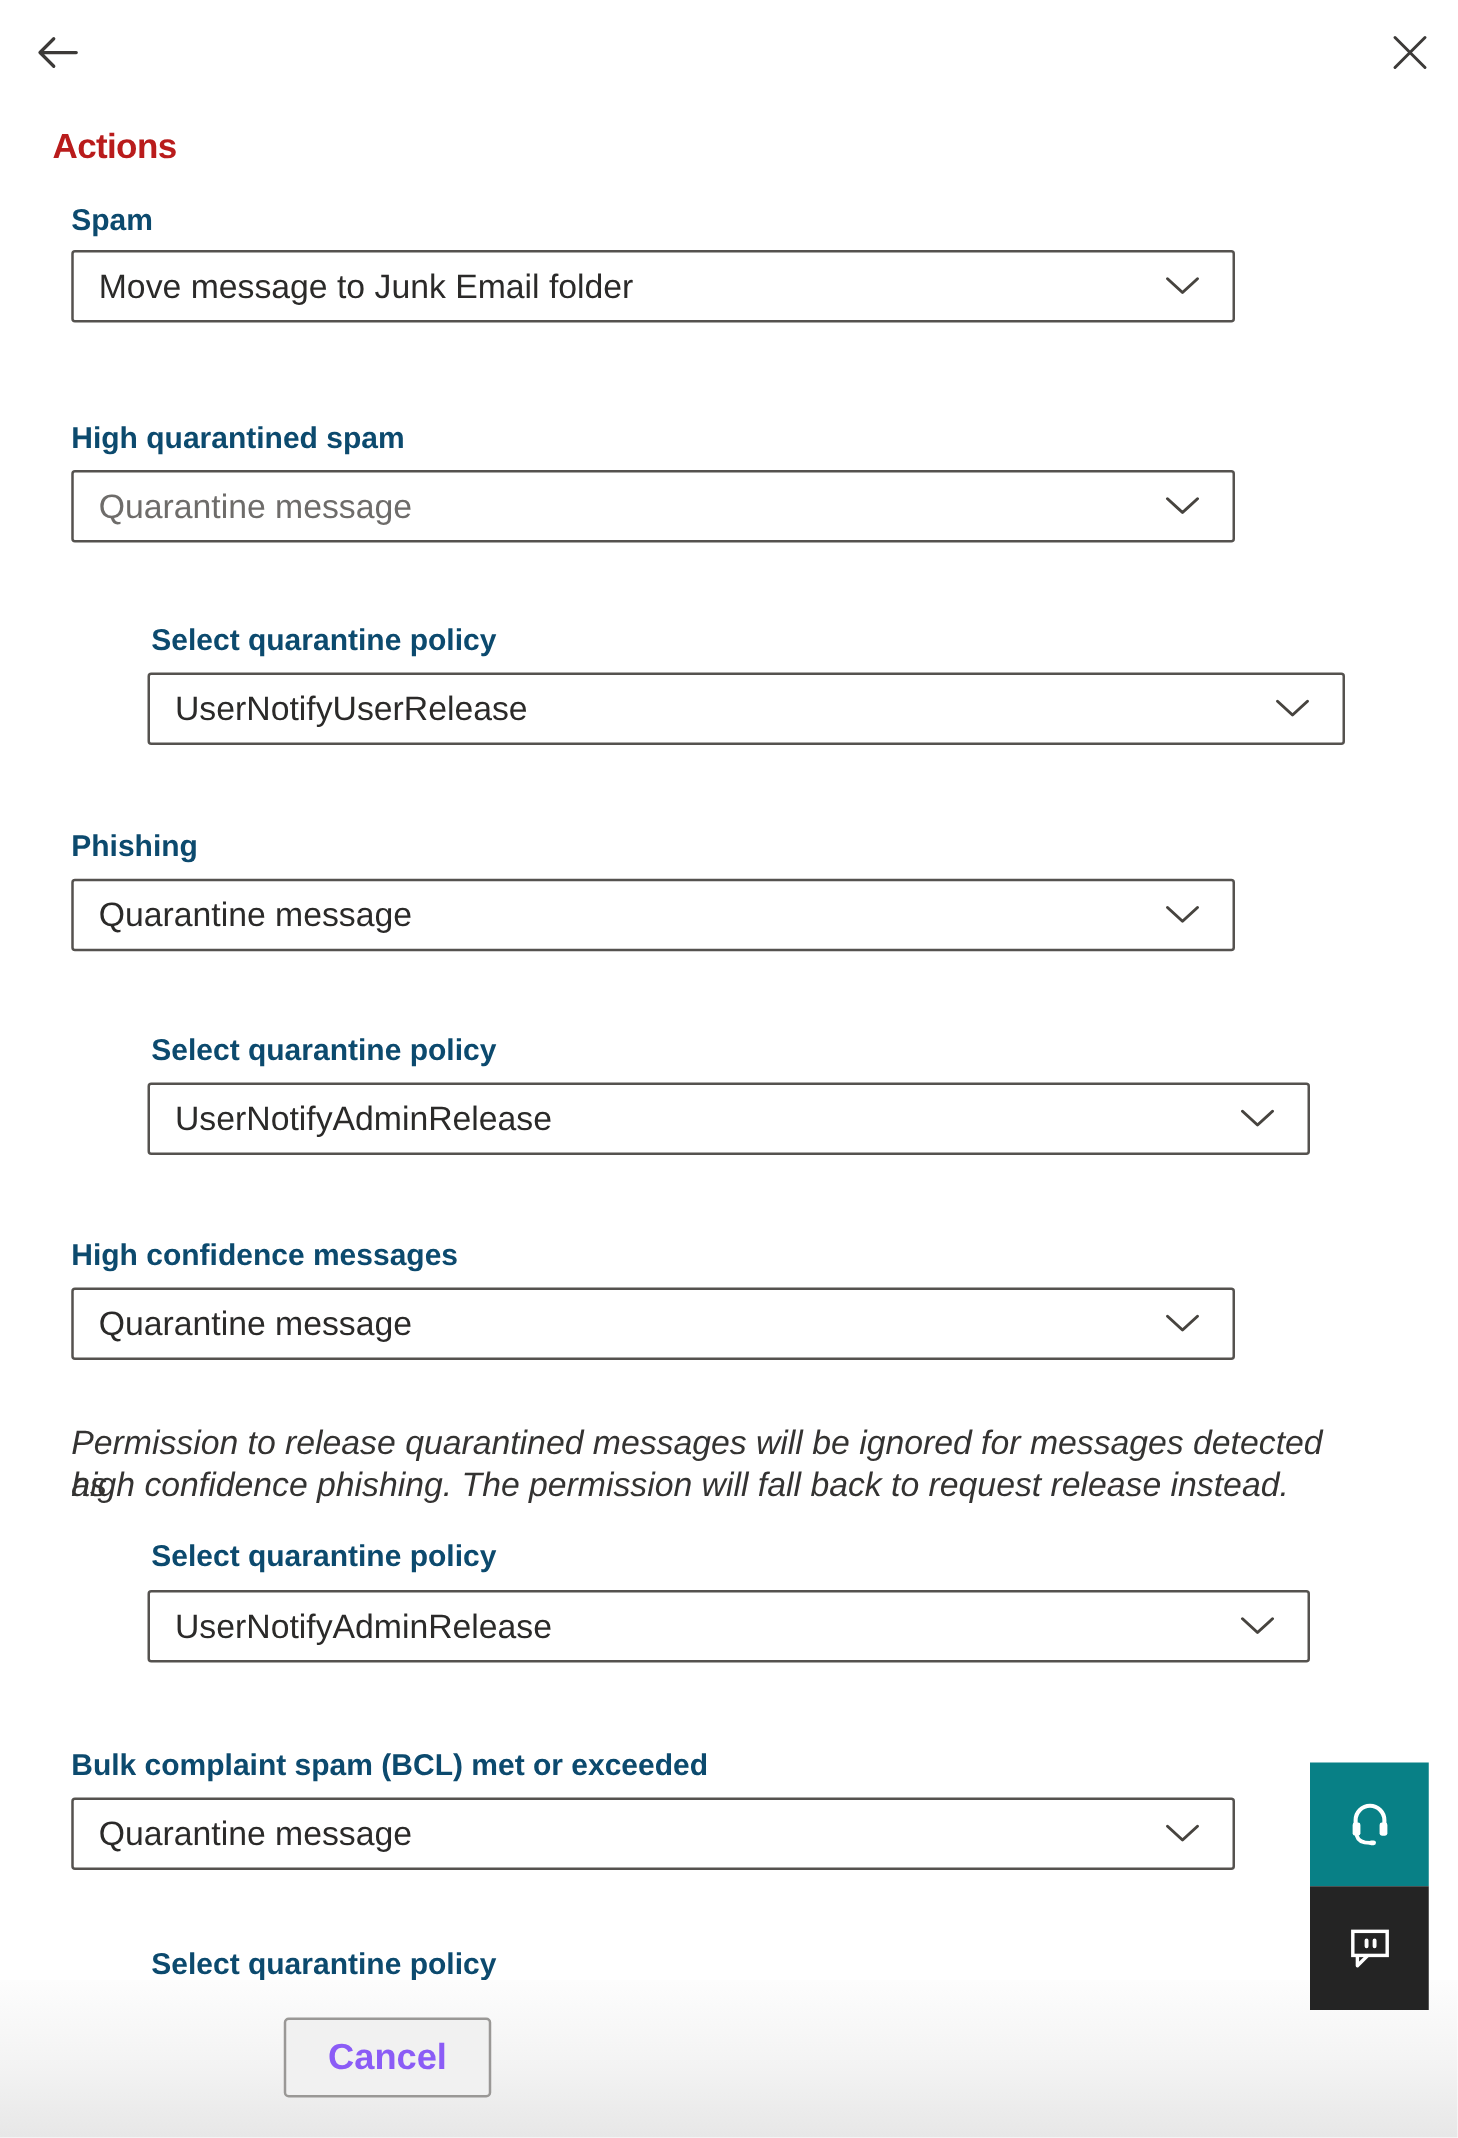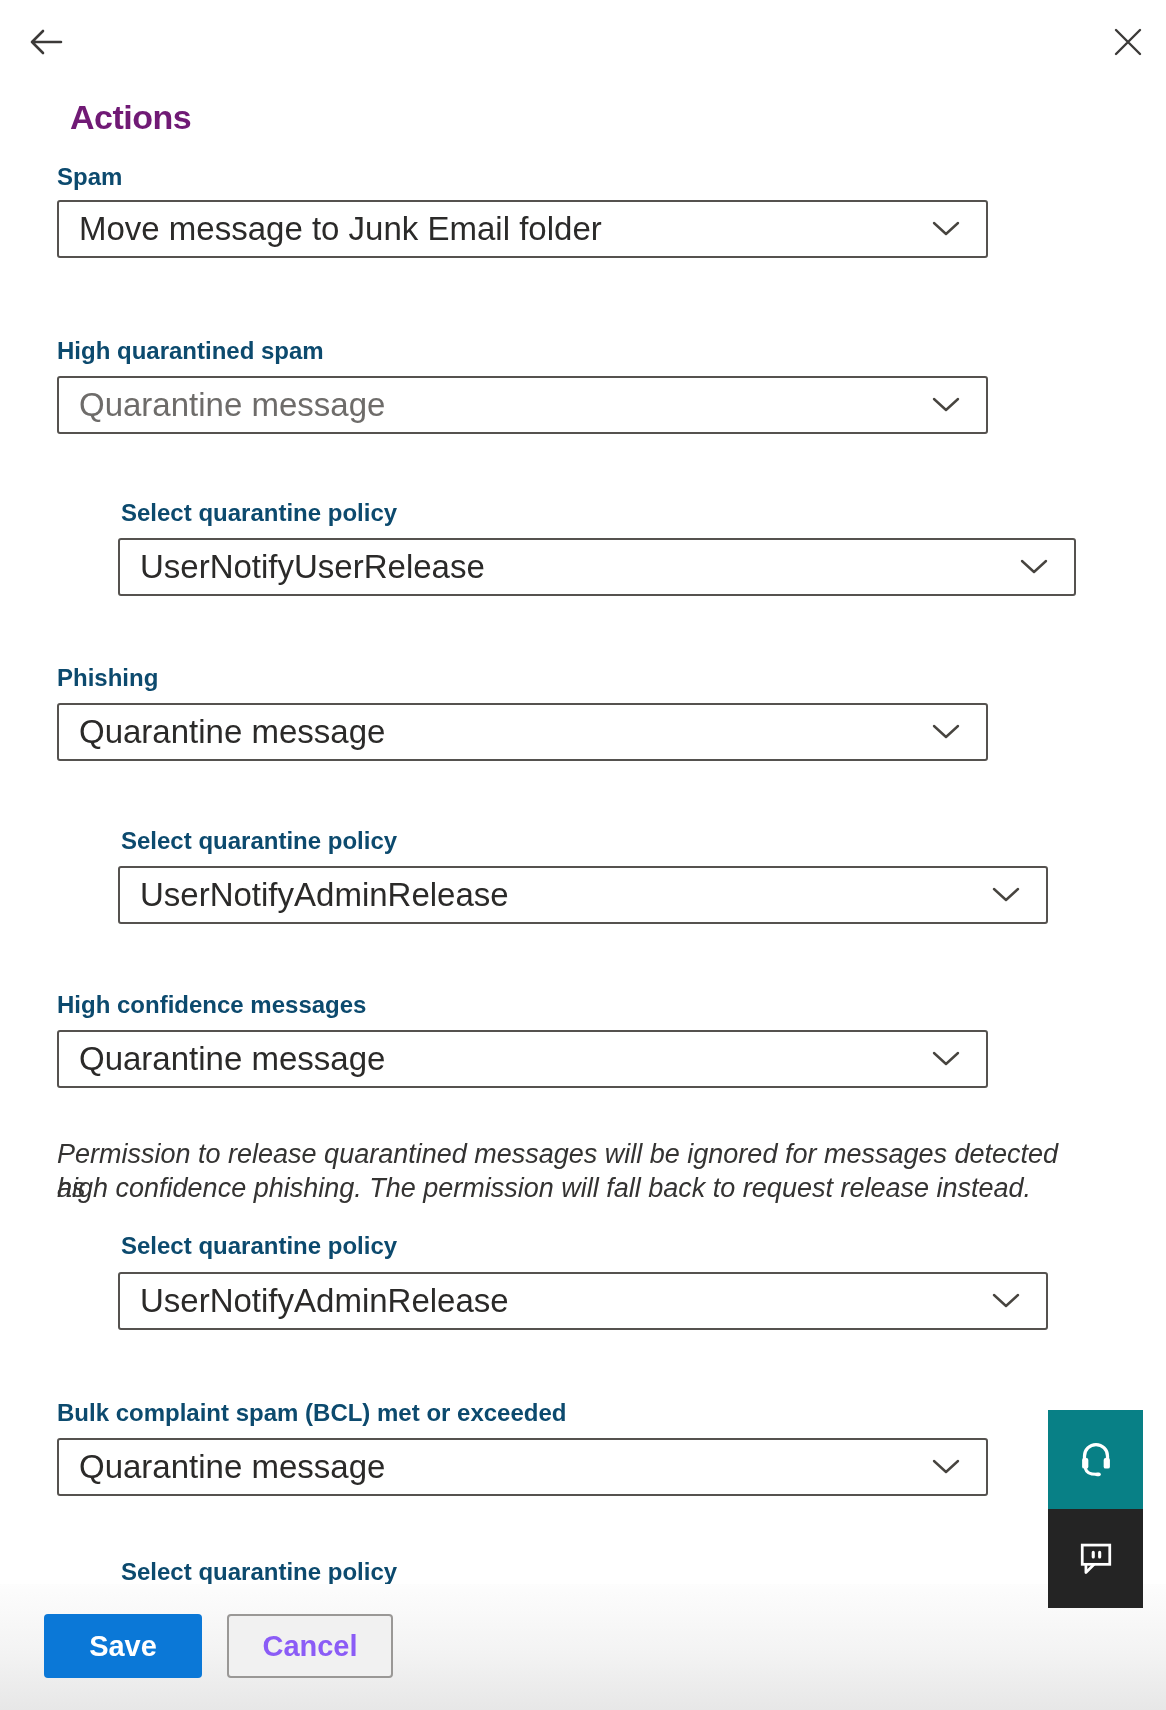--- a/index.html
+++ b/index.html
@@ -7,30 +7,30 @@
     width:1166px;height:1710px;position:relative;overflow:hidden;
     background:#ffffff;
     font-family:"Liberation Sans","DejaVu Sans",sans-serif;
     color:#262523;
   }
   .abs{position:absolute;}
   
   .icon-btn{background:none;border:none;padding:0;cursor:pointer;display:flex;align-items:center;justify-content:center;}
   #back-btn{left:24px;top:22px;width:44px;height:42px;}
   #close-btn{left:1104px;top:22px;width:48px;height:42px;}
-  #page-title{left:70px;top:94px;font-size:34px;font-weight:700;color:#701a75;line-height:46px;letter-spacing:-0.5px;}
+  #page-title{left:42px;top:94px;font-size:28px;font-weight:700;color:#b91c1c;line-height:46px;letter-spacing:-0.5px;}
   
   .flabel{font-size:24px;font-weight:700;color:#0c4a6e;line-height:32px;white-space:nowrap;}
   
   .combo{
     height:58px;border:2px solid #55524f;border-radius:3px;background:#fff;
     display:flex;align-items:center;box-sizing:border-box;
     padding:0 26px 0 20px;cursor:pointer;
   }
-  .combo .combo-value{font-size:33px;color:#2b2a29;flex:1 1 auto;white-space:nowrap;overflow:hidden;}
+  .combo .combo-value{font-size:27px;color:#2b2a29;flex:1 1 auto;white-space:nowrap;overflow:hidden;}
   .combo .combo-value.muted{color:#6e6c6a;}
   .combo .chev{flex:0 0 auto;display:flex;align-items:center;}
   
   .note-line{left:57px;width:1010px;font-size:27px;line-height:34px;color:#343332;font-weight:400;font-style:italic;}
   
   #footer{
     left:0;top:1584px;width:1166px;height:126px;
     background:linear-gradient(180deg,#fdfdfd 0%,#f3f3f3 55%,#e7e7e7 100%);
   }
   .btn{
@@ -144,21 +144,20 @@
   <span class="chev">
     <svg width="28" height="16" viewBox="0 0 28 16" fill="none">
         <path d="M2 2 L14 13 L26 2" stroke="#47443f" stroke-width="2.4" stroke-linecap="round" stroke-linejoin="round"></path>
       </svg>
   </span>
 </div>
 
 <div class="flabel abs" style="left:121px;top:1556px">Select quarantine policy</div>
 
 <div class="abs" id="footer">
-  <button class="btn" id="save-btn">Save</button>
   <button class="btn" id="cancel-btn">Cancel</button>
 </div>
 
 <button class="side-btn abs" id="support-btn">
   <span>
     <svg width="46" height="46" viewBox="0 0 48 48" fill="none">
       <path d="M12 27 v-5 a12 12 0 0 1 24 0 v5" stroke="#ffffff" stroke-width="3.4" stroke-linecap="round"></path>
       <rect x="9.5" y="24" width="6.5" height="11" rx="2" fill="#ffffff"></rect>
       <rect x="32" y="24" width="6.5" height="11" rx="2" fill="#ffffff"></rect>
       <path d="M13 35 c1 4 5 6 11 6" stroke="#ffffff" stroke-width="3.2" stroke-linecap="round"></path>

